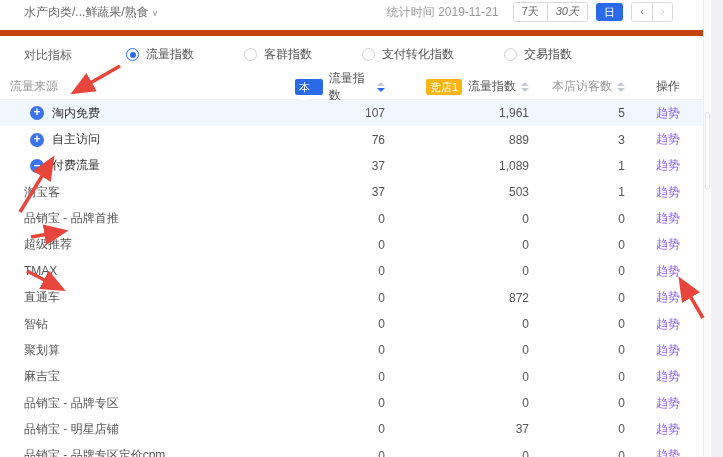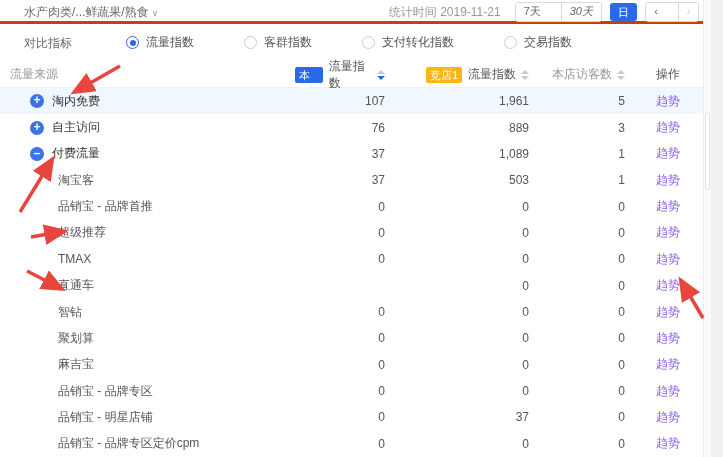--- a/index.html
+++ b/index.html
@@ -1,25 +1,25 @@
 <!DOCTYPE html>
 <html><head>
 <meta charset="utf-8">
 <style>
   * { box-sizing: border-box; margin: 0; padding: 0; }
   body { background:#e9e9ec; font-family:"Liberation Sans","DejaVu Sans",sans-serif; }
   .page { position:relative; width:723px; height:457px; background:#fff; overflow:hidden; }
 
   
-  .topbar { position:relative; width:711px; height:24px; border-bottom:3px solid #c2410c;padding-left:14px; }
+  .topbar { position:relative; width:711px; height:36px; border-bottom:6px solid #c2410c;padding-left:14px; }
   .breadcrumb { position:absolute; left:24px; top:4px; font-size:12px; color:#666; cursor:pointer; }
   .breadcrumb .caret { font-size:9px; color:#999; margin-left:3px; }
-  .topbar-right { position:absolute; right:4px; top:2px; display:flex; align-items:center; height:20px; }
+  .topbar-right { position:absolute; right:30px; top:2px; display:flex; align-items:center; height:20px; }
   .stat-time { font-size:12px; color:#999; margin-right:14px; }
-  .btn-group { display:flex; border:1px solid #d9d9d9; border-radius:3px; overflow:hidden; margin-right:8px;gap:12px; }
+  .btn-group { display:flex; border:1px solid #d9d9d9; border-radius:3px; overflow:hidden; margin-right:8px; }
   .btn { height:18px; line-height:16px; padding:0 8px; font-size:11px; color:#666; background:#fff; cursor:pointer; }
   .btn + .btn { border-left:1px solid #d9d9d9;font-style:italic; }
   .btn-day { height:18px; line-height:18px; padding:0 8px; font-size:11px; color:#fff; background:#2a6ae9; border-radius:3px; margin-right:8px; cursor:pointer; }
   .btn-nav { width:20px; text-align:center; padding:0; }
   .btn-nav.disabled { color:#ccc; cursor:default; }
 
   
   .compare-row { display:flex; align-items:center; height:38px; padding-left:24px; font-size:12px;gap:28px; }
   .compare-label { color:#666; margin-right:26px; }
   .option { display:inline-flex; align-items:center; margin-right:50px; cursor:pointer; }
@@ -53,21 +53,21 @@
   .tri { width:0; height:0; border-left:4px solid transparent; border-right:4px solid transparent; }
   .tri-up   { border-bottom:4px solid #c6cad2; margin-bottom:2px; }
   .tri-down { border-top:4px solid #c6cad2; }
   .tri-down.active { border-top-color:#2a6ae9; }
 
   .expander { width:14px; height:14px; border-radius:50%; background:#3a74e8; color:#fff;
               font-size:12px; line-height:12px; text-align:center; margin-right:8px; cursor:pointer;
               flex:0 0 auto; font-weight:bold; }
   .row-label { color:#555; white-space:nowrap; }
   .trow.lvl0 .row-label { color:#333; }
-  .trow.lvl1 .cell-source { padding-left:58px; }
+  .trow.lvl1 .cell-source { padding-left:24px; }
   .trend-link { color:#8b5cf6; text-decoration:none; cursor:pointer; }
 
   
   .gutter { position:absolute; top:0; right:0; width:12px; height:457px; background:#f1f1f4; }
   .scrollbar { position:absolute; top:0; right:12px; width:8px; height:457px; background:#fafafa; border-left:1px solid #ededf0; }
   .scroll-thumb { position:absolute; left:1px; width:5px; top:112px; height:78px; background:#fff; border:1px solid #e2e2e8; border-radius:3px; }
 
   
   #arrows { position:absolute; left:0; top:0; width:723px; height:457px; pointer-events:none; z-index:9; }
 </style>
@@ -218,20 +218,21 @@
           <div class="cell-visitors">0</div>
           <div class="cell-op">
             <a class="trend-link">趋势</a>
           </div>
         </div>
         <div class="trow lvl1">
           <div class="cell-source">
             <span class="row-label">直通车</span>
           </div>
           <div class="cell-own">0</div>
+          <div class="cell-comp">872</div>
           <div class="cell-visitors">0</div>
           <div class="cell-op">
             <a class="trend-link">趋势</a>
           </div>
         </div>
         <div class="trow lvl1">
           <div class="cell-source">
             <span class="row-label">智钻</span>
           </div>
           <div class="cell-own">0</div>

